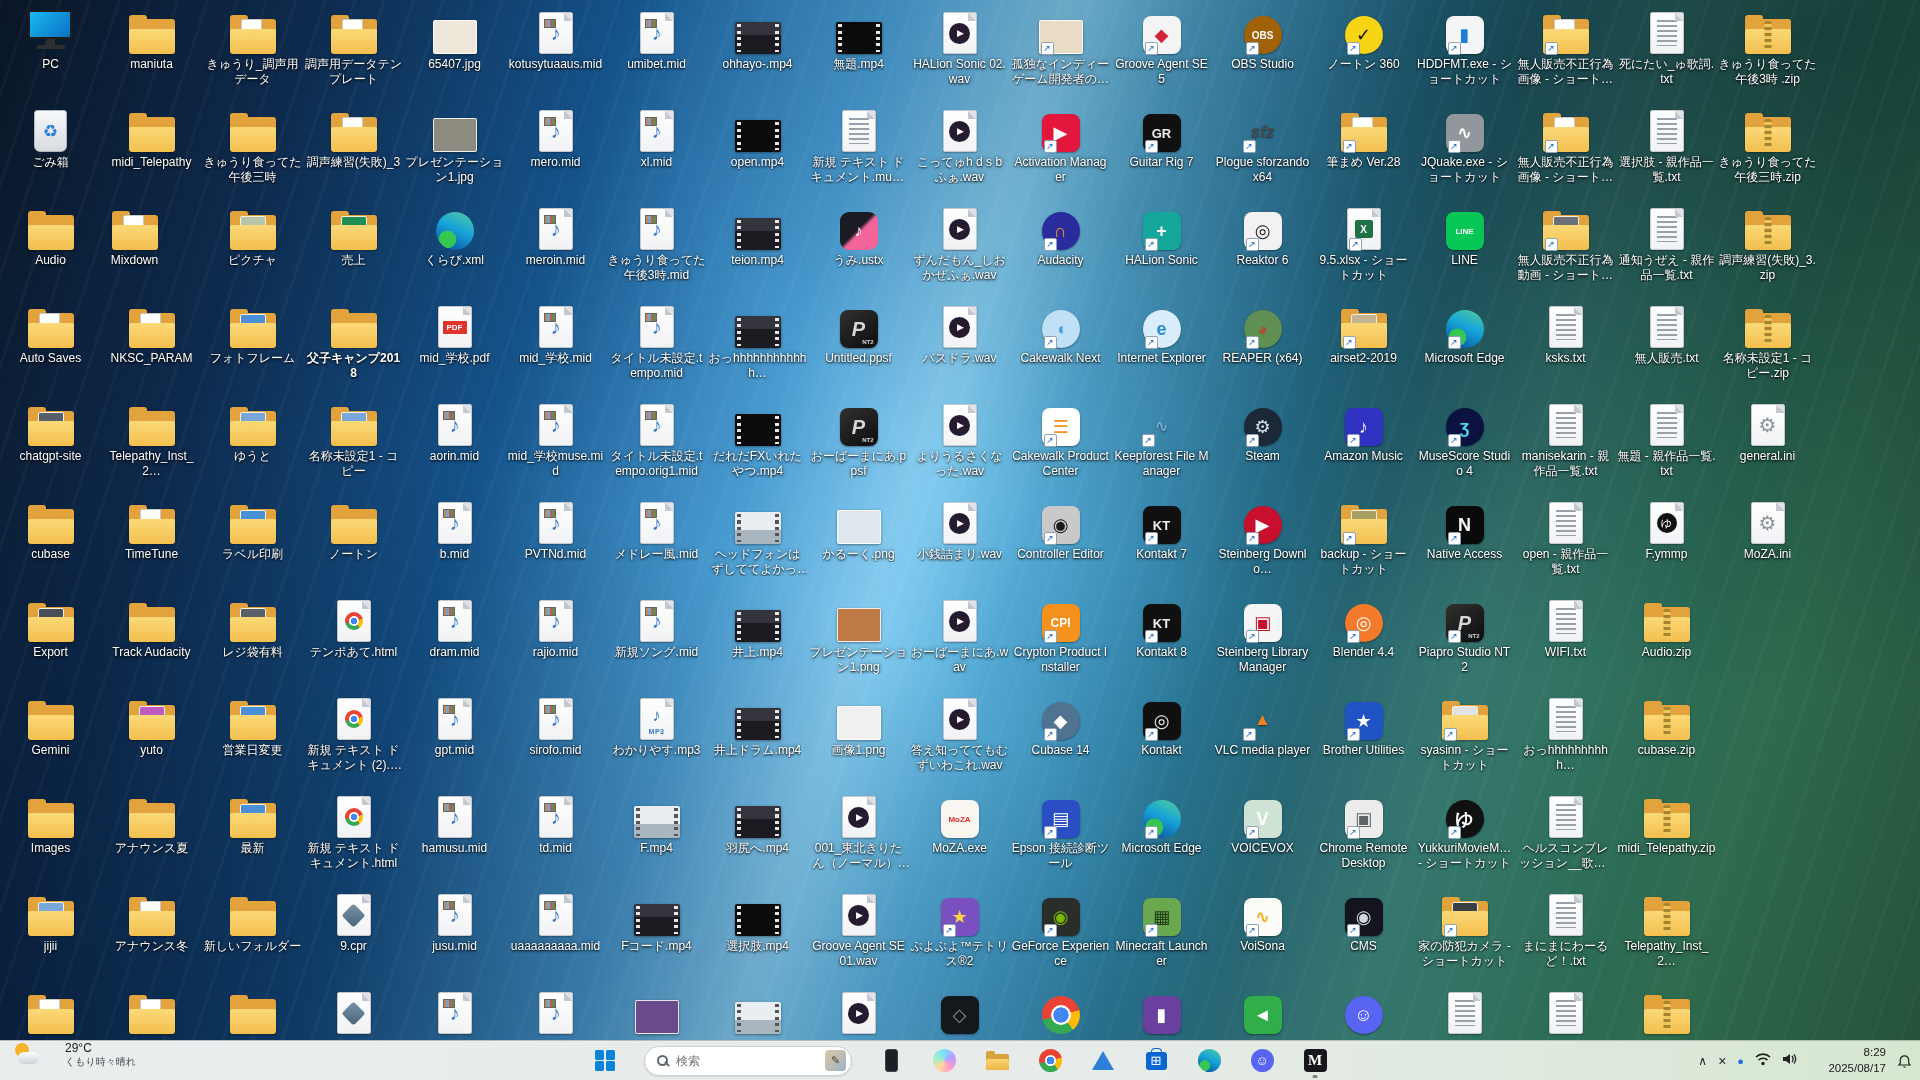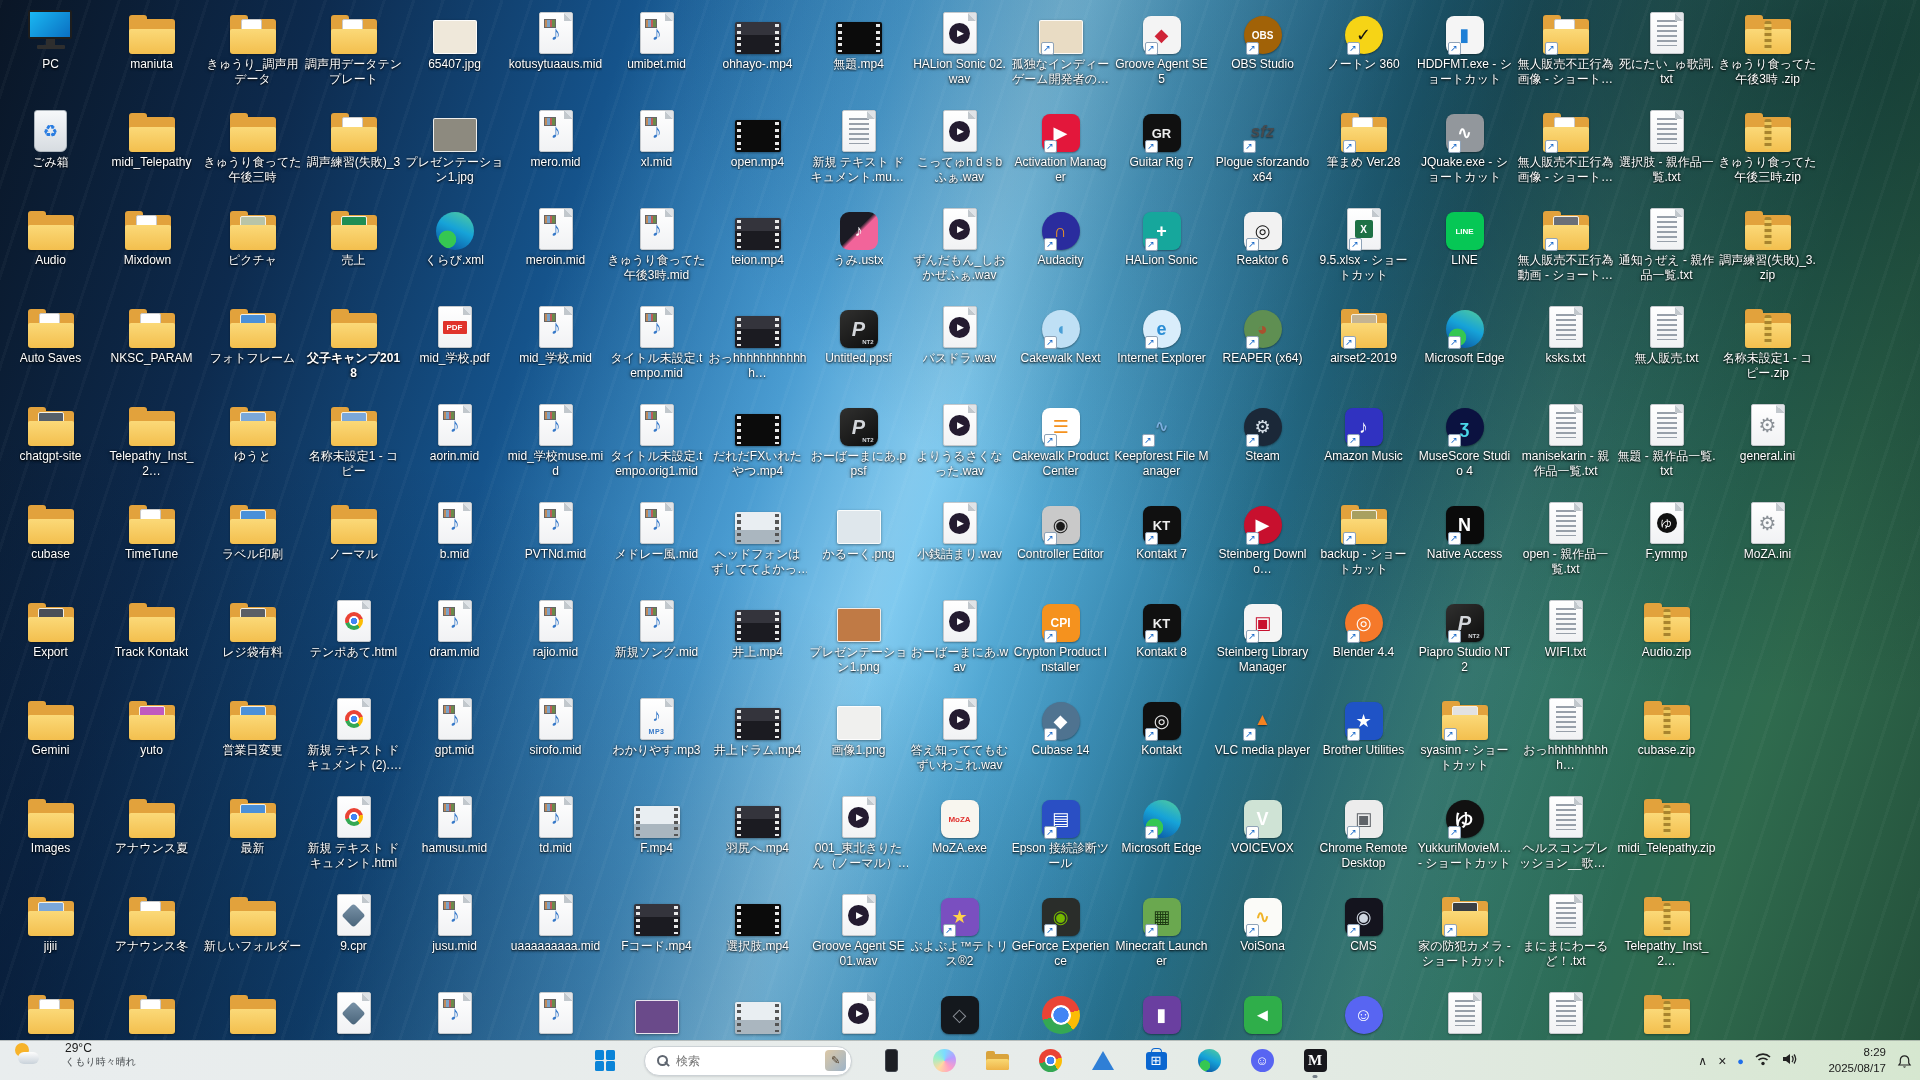--- a/index.html
+++ b/index.html
@@ -470,21 +470,21 @@
       </div>
       <div class="cell" style="left: 0px; top: 202px;">
         <div class="artw">
           <div class="fol">
             <div class="f-back"></div>
             <div class="f-front"></div>
           </div>
         </div>
         <div class="lbl">Audio</div>
       </div>
-      <div class="cell" style="left: 97px; top: 202px;">
+      <div class="cell" style="left: 84px; top: 202px;">
         <div class="artw">
           <div class="fol">
             <div class="f-back"></div>
             <div class="f-doc"></div>
             <div class="f-front"></div>
           </div>
         </div>
         <div class="lbl">Mixdown</div>
       </div>
       <div class="cell" style="left: 202px; top: 202px;">
@@ -972,21 +972,21 @@
         </div>
         <div class="lbl">ラベル印刷</div>
       </div>
       <div class="cell" style="left: 303px; top: 496px;">
         <div class="artw">
           <div class="fol">
             <div class="f-back"></div>
             <div class="f-front"></div>
           </div>
         </div>
-        <div class="lbl">ノーマル</div>
+        <div class="lbl">ノートン</div>
       </div>
       <div class="cell" style="left: 404px; top: 496px;">
         <div class="artw">
           <div class="pg">
             <span class="l-note">♪</span>
             <div class="l-film"></div>
           </div>
         </div>
         <div class="lbl">b.mid</div>
       </div>
@@ -1109,21 +1109,21 @@
         </div>
         <div class="lbl">Export</div>
       </div>
       <div class="cell" style="left: 101px; top: 594px;">
         <div class="artw">
           <div class="fol">
             <div class="f-back"></div>
             <div class="f-front"></div>
           </div>
         </div>
-        <div class="lbl">Track Kontakt</div>
+        <div class="lbl">Track Audacity</div>
       </div>
       <div class="cell" style="left: 202px; top: 594px;">
         <div class="artw">
           <div class="fol">
             <div class="f-back"></div>
             <div class="f-img" style="background:#5a5f66"></div>
             <div class="f-front"></div>
           </div>
         </div>
         <div class="lbl">レジ袋有料</div>

